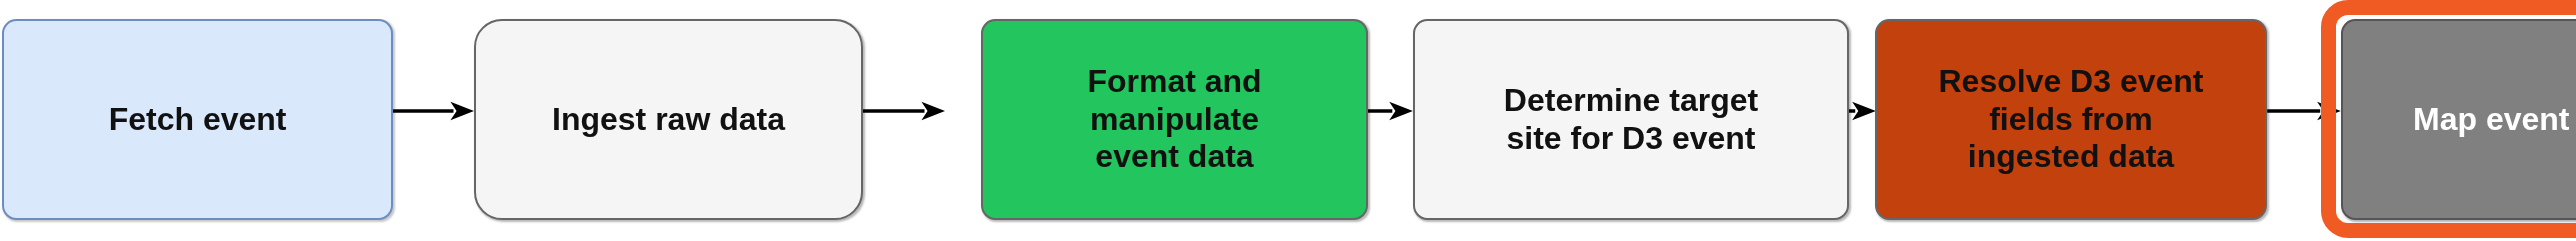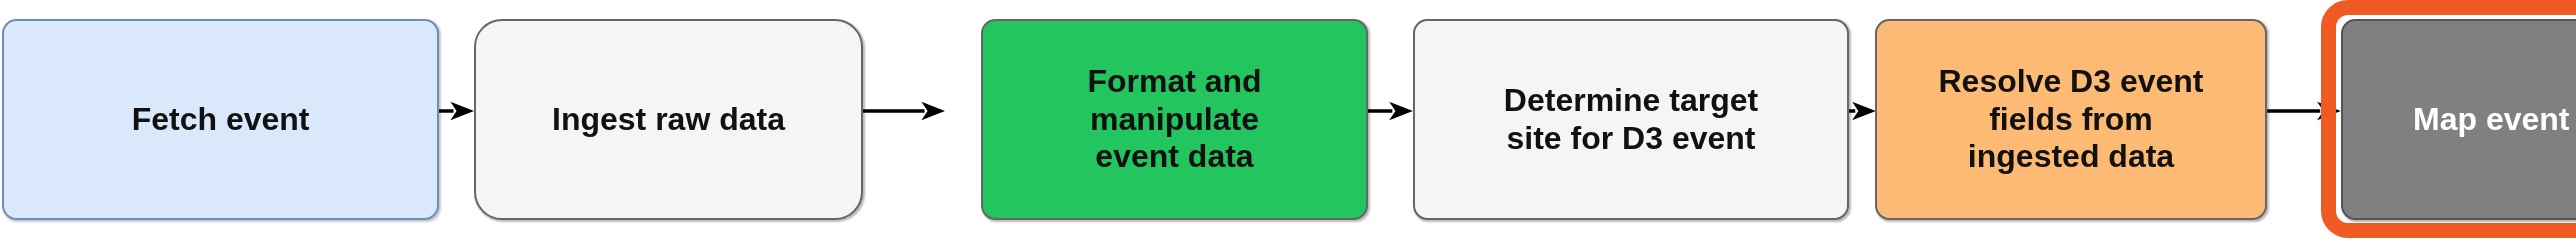--- a/index.html
+++ b/index.html
@@ -121,40 +121,40 @@
       <path d="M99 2 L145 20 L99 38 L111 20 Z" fill="#000000"></path>
     </svg>
   </div>
   <div class="arrow" id="edge-5" style="left: 2267px; width: 74px;">
     <svg width="74" height="20.6" viewBox="0 0 143 40" aria-hidden="true">
       <line x1="0" y1="20" x2="103" y2="20" stroke="#000000" stroke-width="7"></line>
       <path d="M97 2 L143 20 L97 38 L109 20 Z" fill="#000000"></path>
     </svg>
   </div>
 
-  <div class="node style-blue" id="node-fetch-event" style="left: 2.1px; width: 437px; background: rgb(218, 232, 252); border-color: rgb(108, 142, 191); color: rgb(17, 17, 17);">
+  <div class="node style-blue" id="node-fetch-event" style="left: 2.1px; width: 391px; background: rgb(218, 232, 252); border-color: rgb(108, 142, 191); color: rgb(17, 17, 17);">
     <span class="label">Fetch event</span>
   </div>
 
   <div class="node style-neutral" id="node-ingest-raw-data" style="left: 474px; width: 389px; background: rgb(245, 245, 245); border-color: rgb(102, 102, 102); color: rgb(17, 17, 17); border-radius: 28px;">
     <span class="label">Ingest raw data</span>
   </div>
 
   <div class="node style-neutral" id="node-format-manipulate-event-data" style="left: 945px; width: 387px; background: #22c55e; border-color: rgb(102, 102, 102); color: rgb(17, 17, 17); margin-left: 36px;">
     <span class="label">Format and
 manipulate
 event data</span>
   </div>
 
   <div class="node style-neutral" id="node-determine-target-site" style="left: 1413px; width: 436px; background: rgb(245, 245, 245); border-color: rgb(102, 102, 102); color: rgb(17, 17, 17);">
     <span class="label">Determine target
 site for D3 event</span>
   </div>
 
-  <div class="node style-neutral" id="node-resolve-d3-event-fields" style="left: 1875px; width: 392px; background: #fdba74; border-color: rgb(102, 102, 102); color: rgb(17, 17, 17);">
+  <div class="node style-neutral" id="node-resolve-d3-event-fields" style="left: 1875px; width: 392px; background: #c2410c; border-color: rgb(102, 102, 102); color: rgb(17, 17, 17);">
     <span class="label">Resolve D3 event
 fields from
 ingested data</span>
   </div>
 
   <div class="node style-dark" id="node-map-event-fields" style="left: 2341px; width: 393px; background: rgb(128, 128, 128); border-color: rgb(85, 85, 85); color: rgb(255, 255, 255);">
     <span class="label">Map event fields</span>
   </div>
 
   <div class="highlight-ring" id="highlight-ring" style="left: 2321px; top: 0px; width: 433px; height: 238px; border-color: rgb(240, 90, 35); border-width: 15.5px;"></div>

